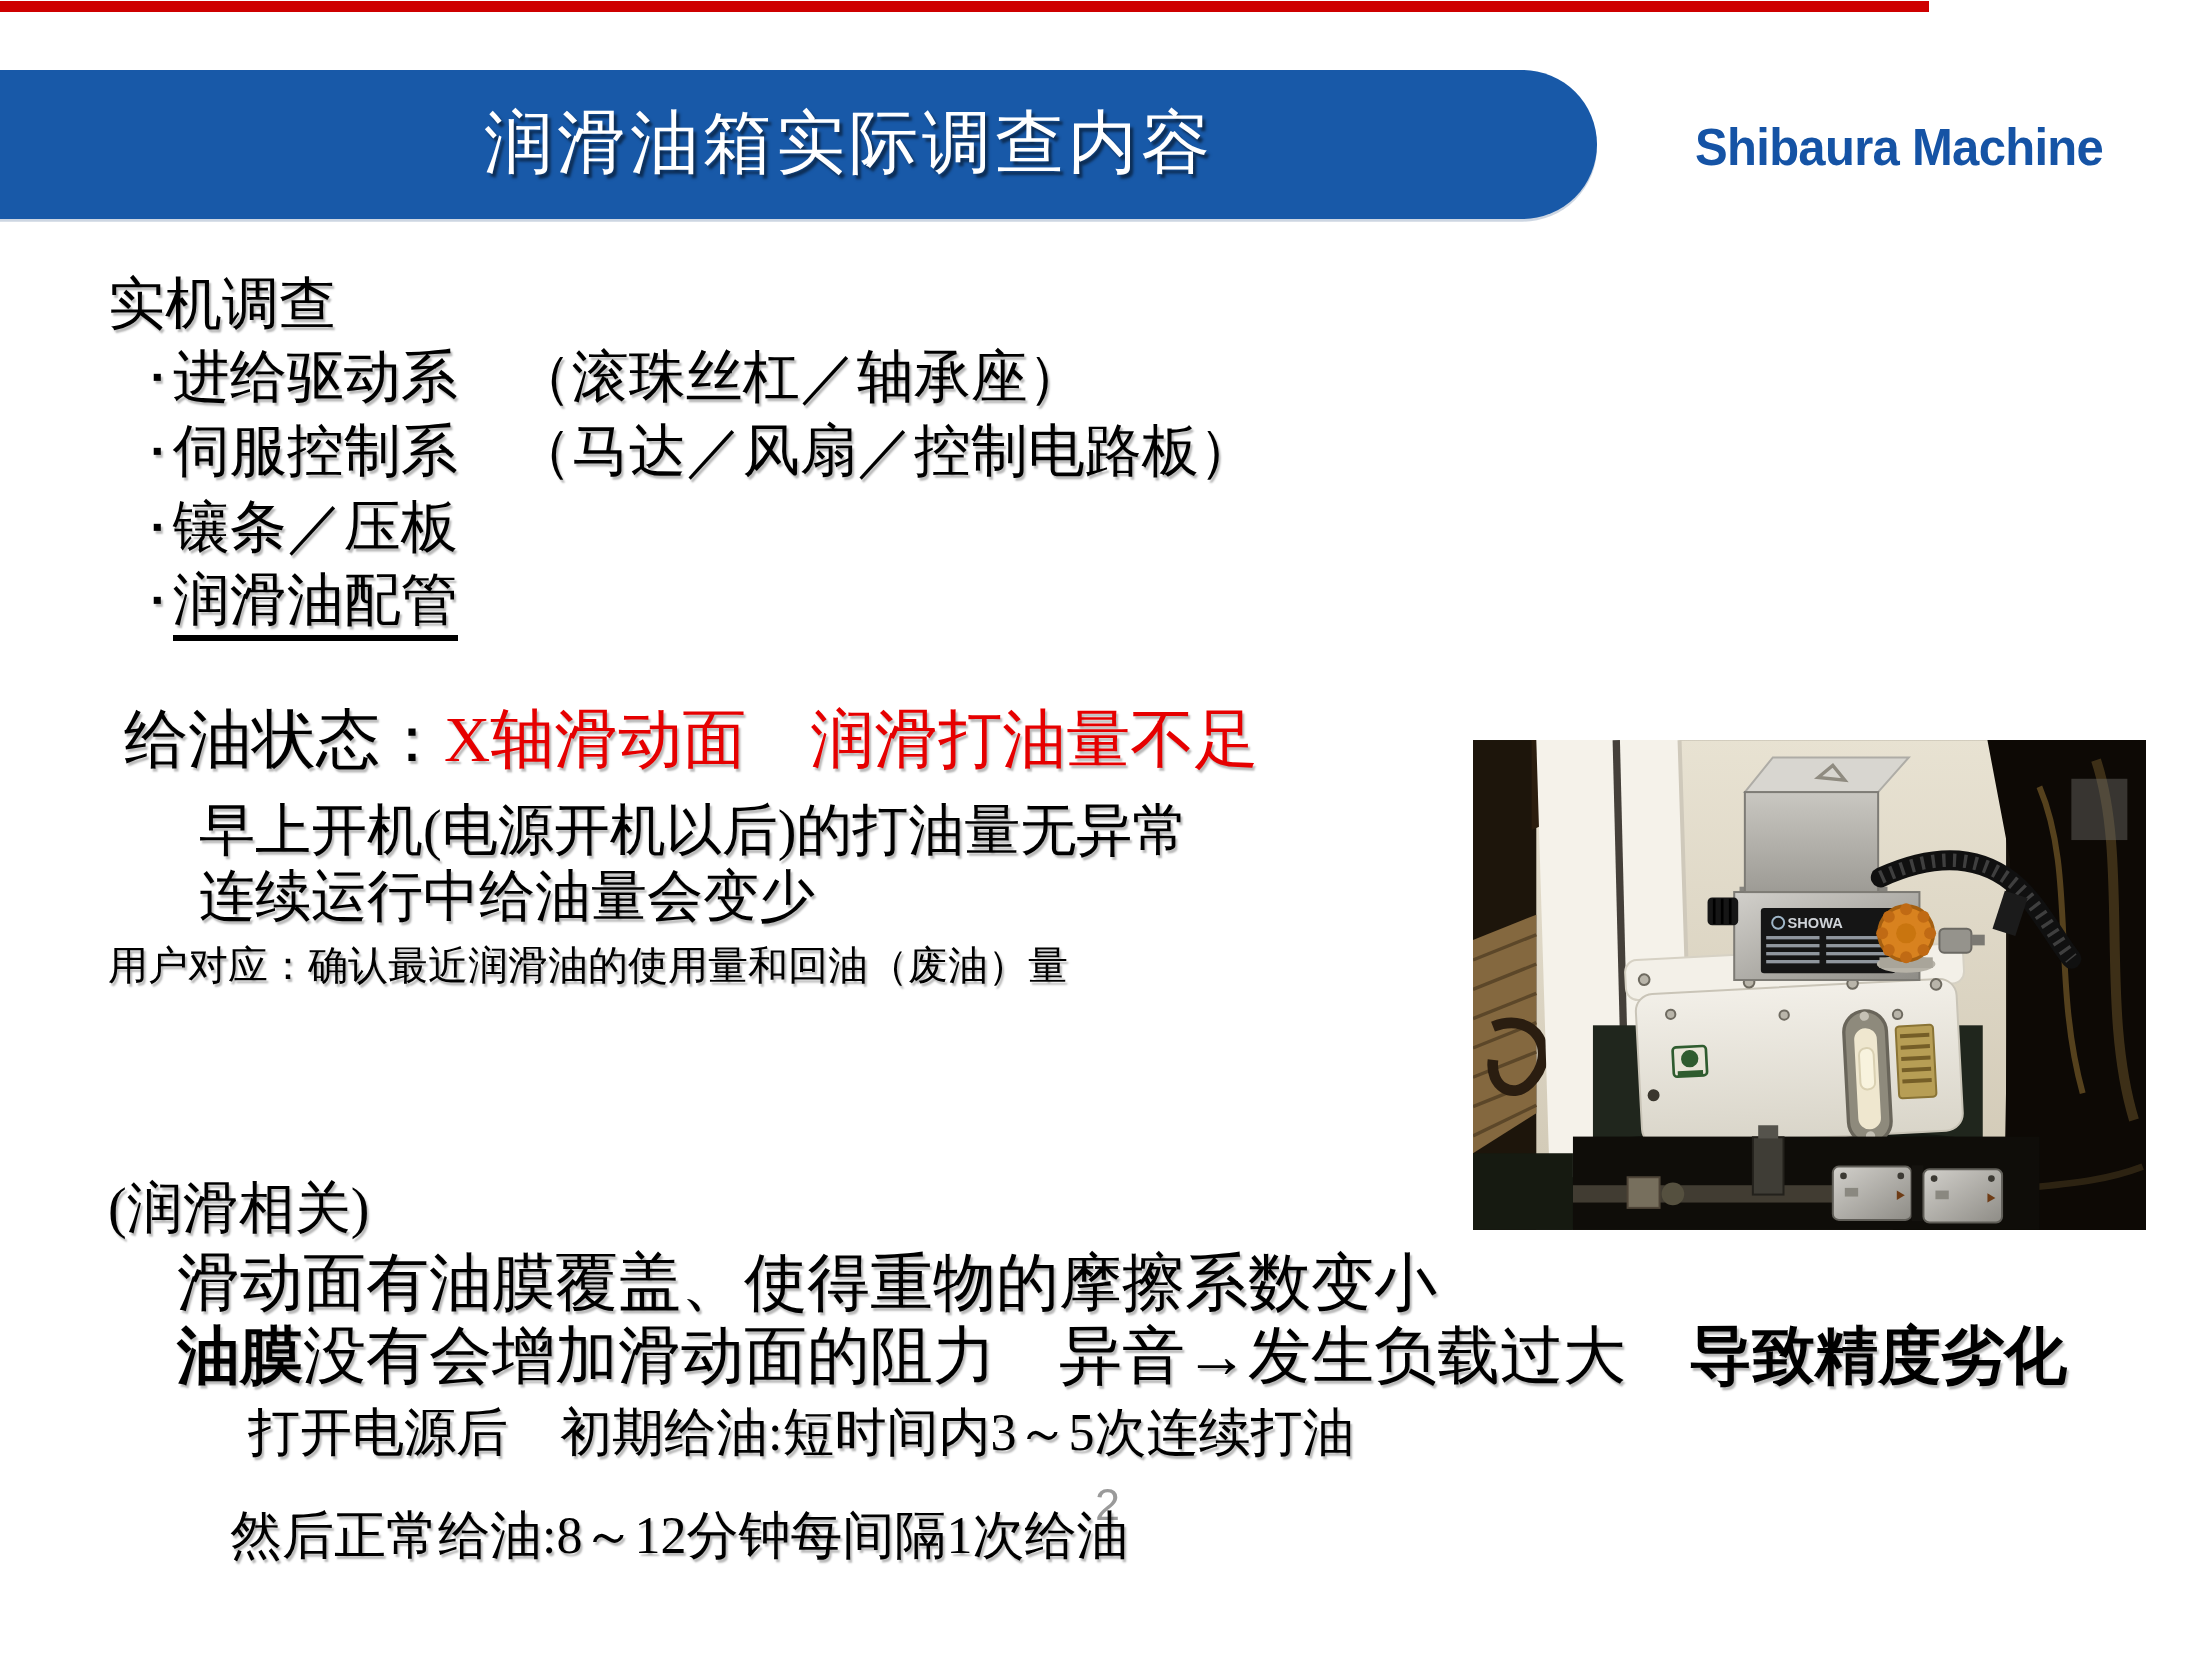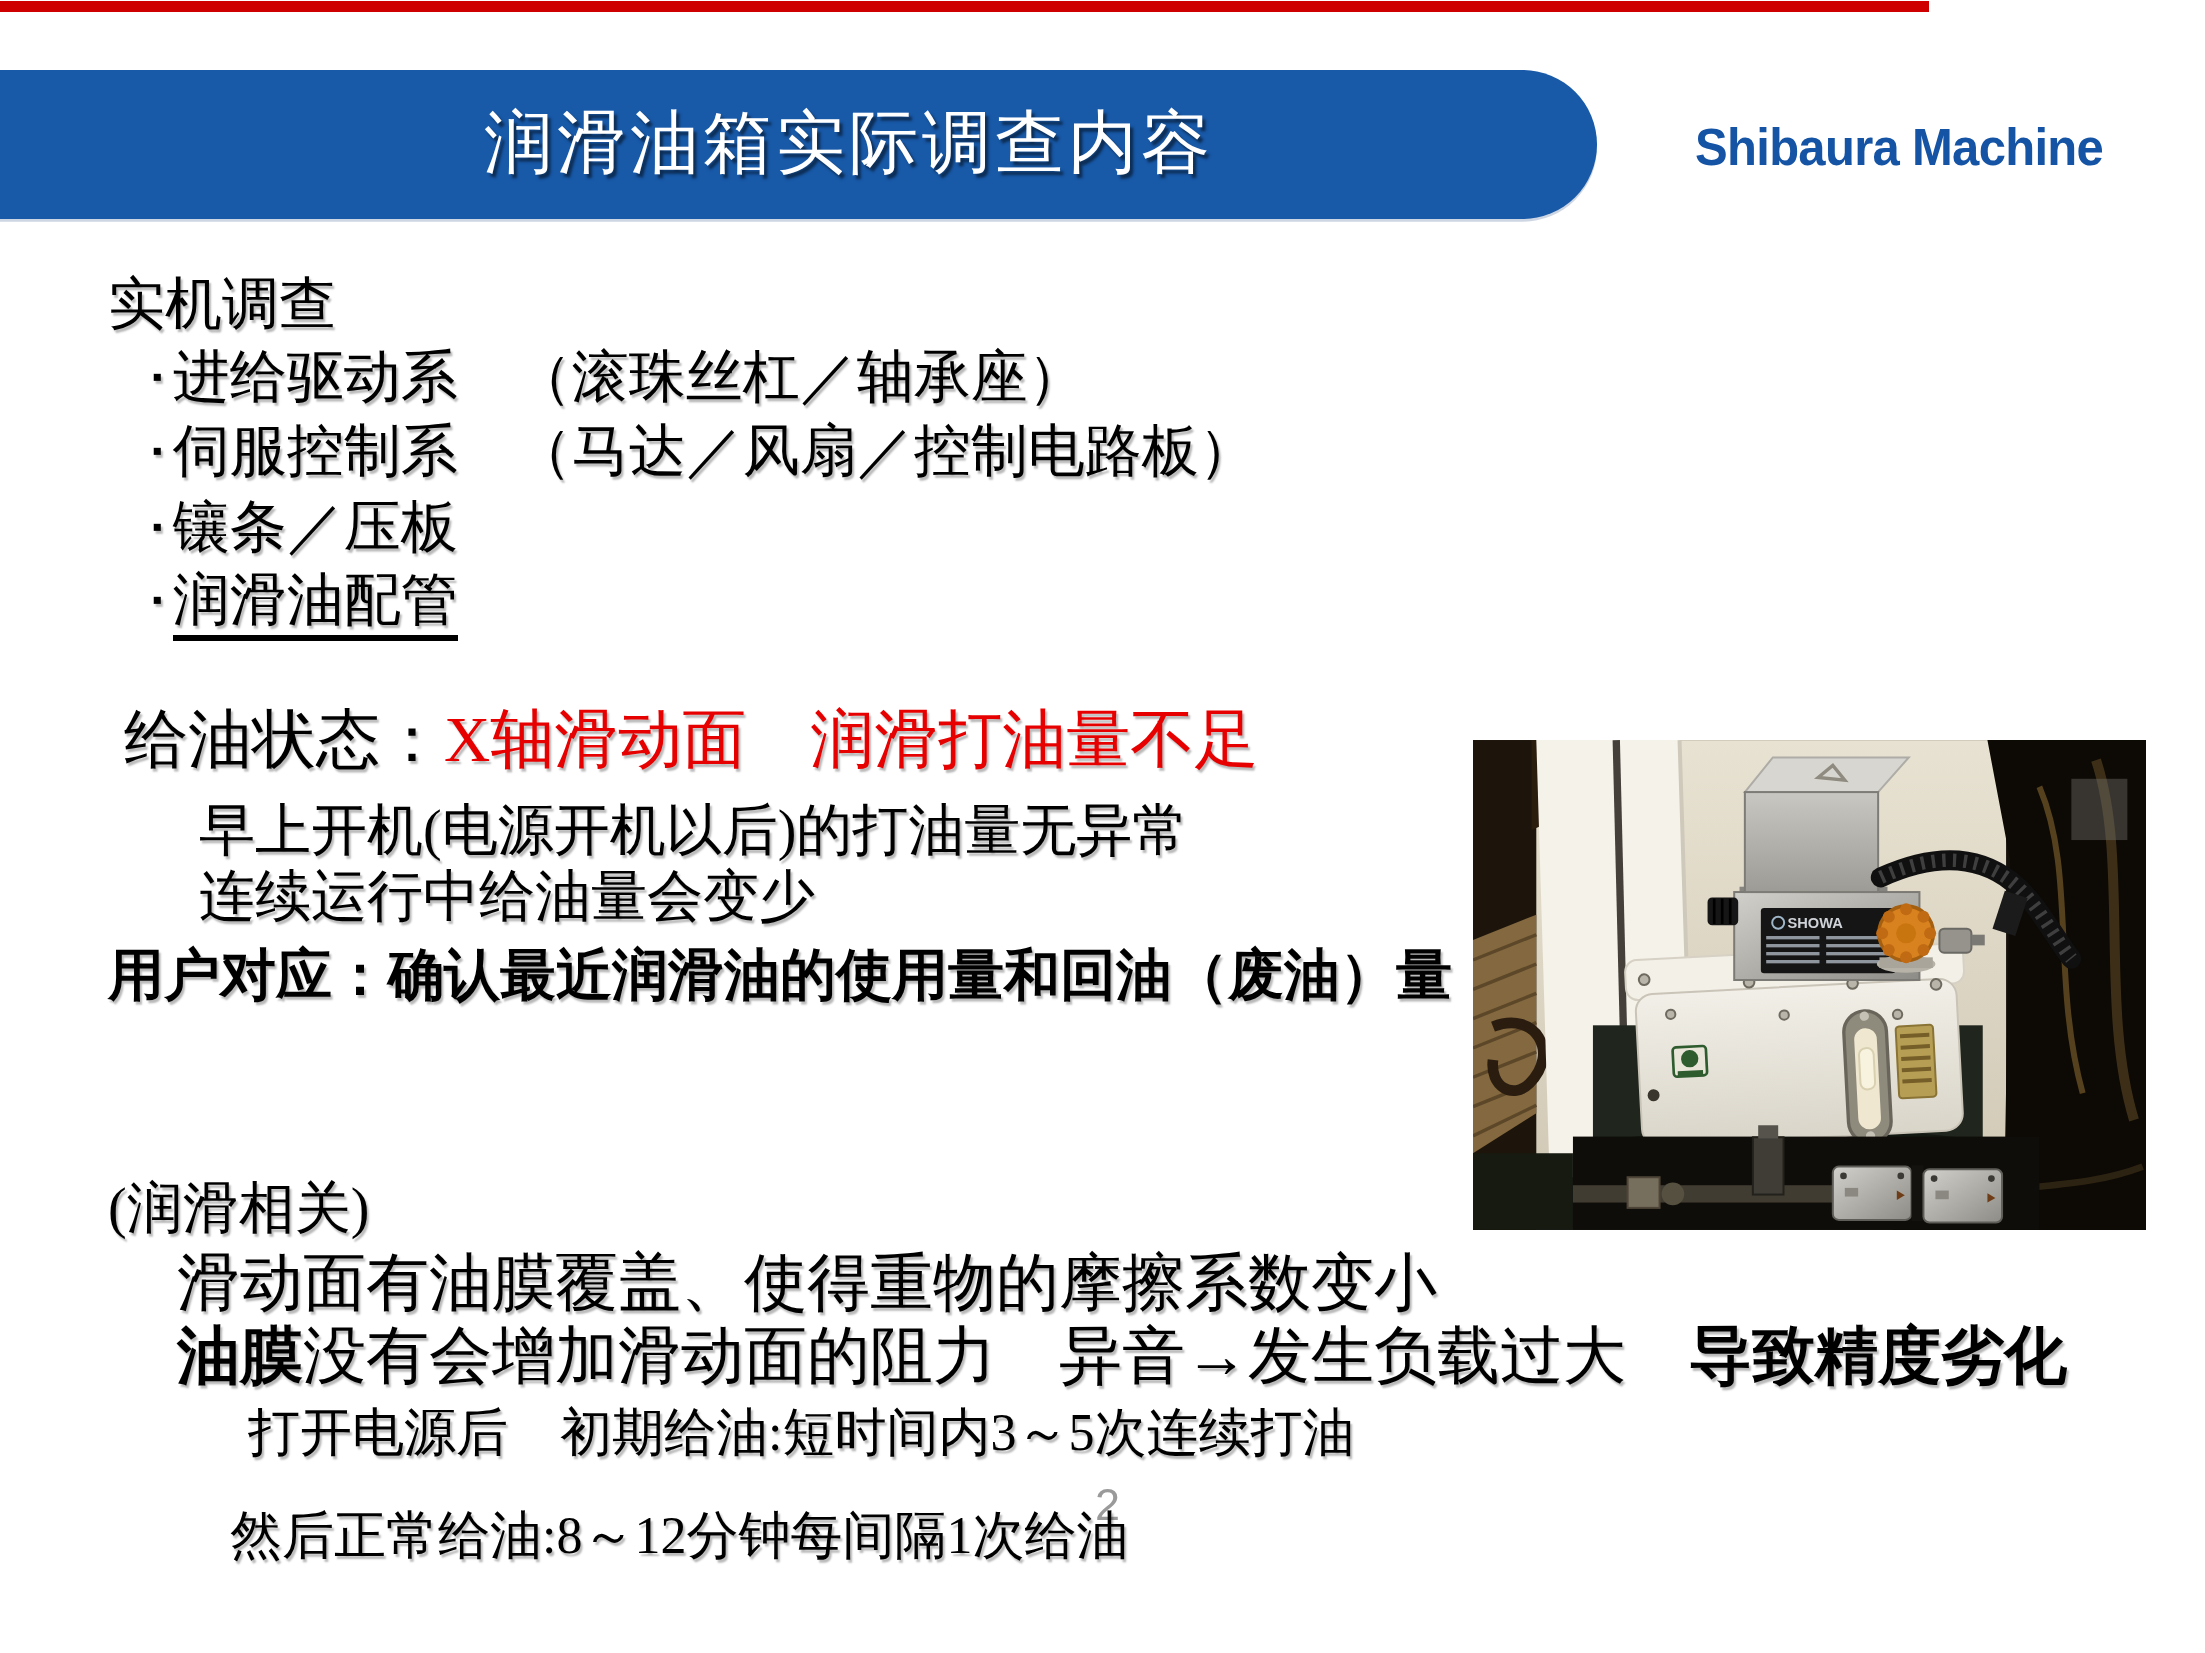--- a/index.html
+++ b/index.html
@@ -49,21 +49,21 @@
 
   
   .l-head1   { left:108px;  top:272px;  font-size:57px; }
   .l-b1      { left:152px;  top:345px;  font-size:57px; }
   .l-b2      { left:152px;  top:419px;  font-size:57px; }
   .l-b3      { left:152px;  top:495px;  font-size:57px; }
   .l-b4      { left:152px;  top:568px;  font-size:57px;text-align:center; }
   .l-status  { left:108px;  top:704px; font-size:64px;margin-left:16px; }
   .l-note1   { left:199px;  top:799px; font-size:56px; }
   .l-note2   { left:199px;  top:865px; font-size:56px; }
-  .l-user    { left:108px;  top:944px; font-size:56px; font-weight:bold; }
+  .l-user    { left:108px;  top:944px; font-size:40px; font-weight:normal; }
   .l-lubhead { left:108px;  top:1177px; font-size:56px; }
   .l-lub1    { left:177px;  top:1248px; font-size:63px; }
   .l-lub2    { left:177px;  top:1321px; font-size:63px;text-align:center; }
   .l-lub3    { left:248px;  top:1404px; font-size:52px; }
   .l-lub4    { left:230px;  top:1473px; font-size:52px;margin-top:34px; }
 </style>
 </head>
 <body>
 
 <div class="slide">

